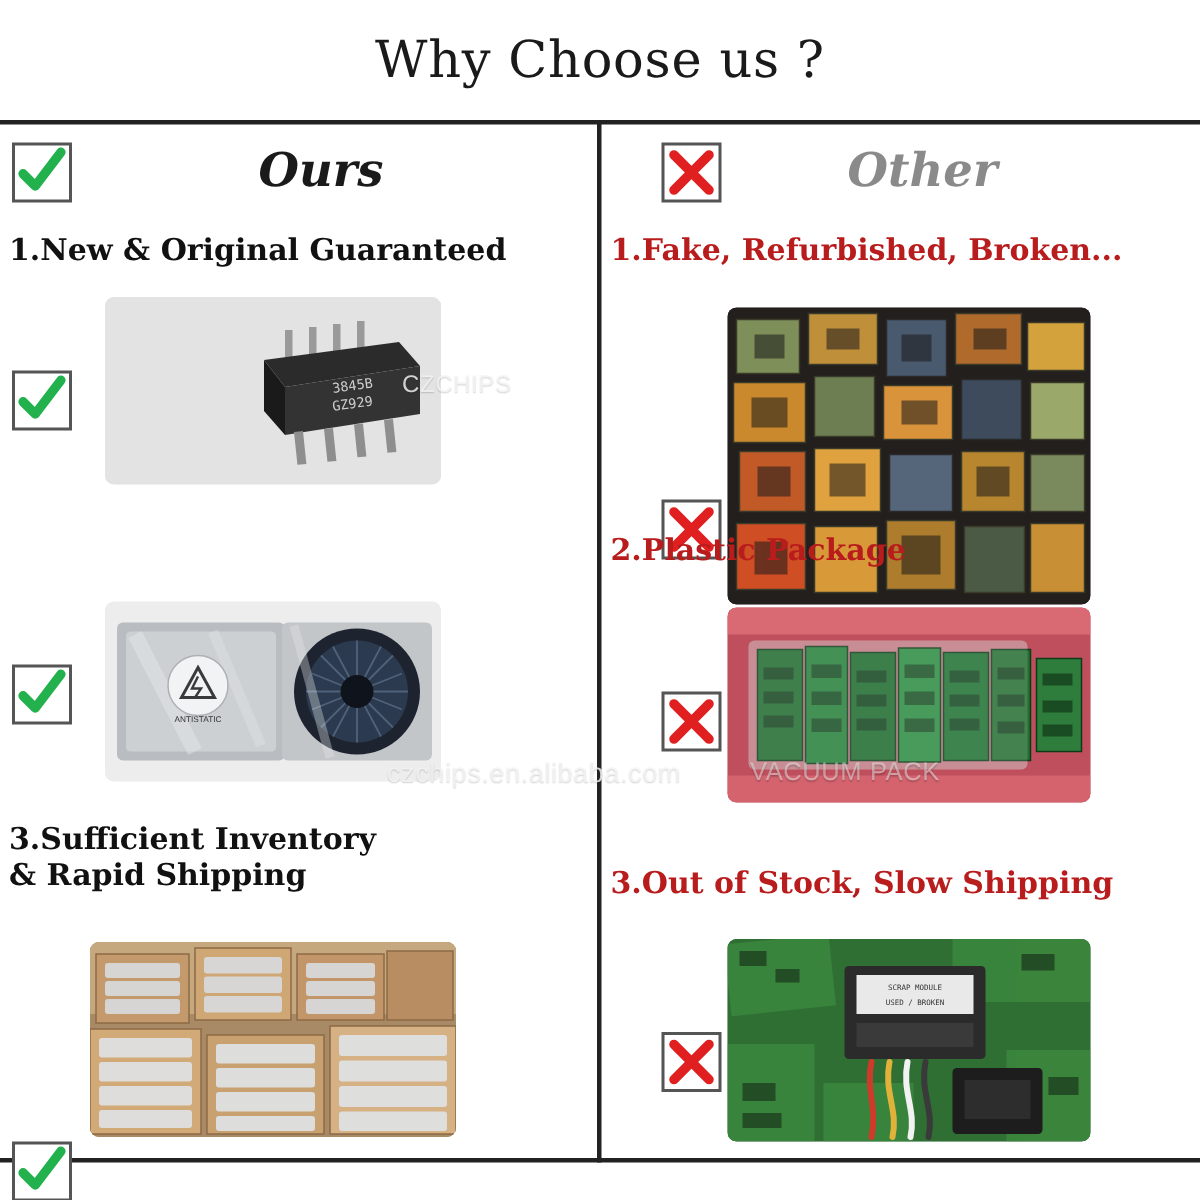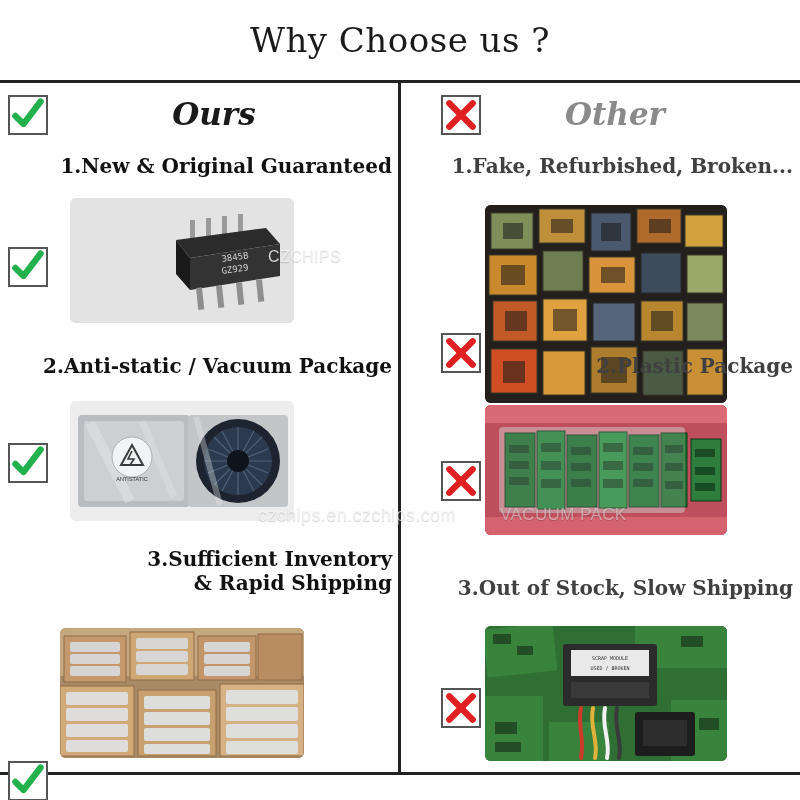--- a/index.html
+++ b/index.html
@@ -87,25 +87,25 @@
   .mark-row-right { left: 40px; }
 
   
   .section { position: absolute; left: 0; width: 398px; }
 
   .sec-label {
     font-family: "DejaVu Serif", serif;
     font-weight: bold;
     font-size: 20px;
     line-height: 1.18;
-    text-align: right;
+    text-align: left;
     padding: 0 6px;
   }
   .col-left .sec-label { color: #111; }
-  .col-right .sec-label { color: #404040; }
+  .col-right .sec-label { color: #b91c1c; }
 
   .photo {
     position: absolute;
     border-radius: 6px;
     overflow: hidden;
   }
 
   
   .wm {
     position: absolute;
@@ -194,23 +194,20 @@
 
         <g fill="#8e8e8e">
           <rect x="126" y="90" width="6" height="22" transform="rotate(-6 126 90)"></rect>
           <rect x="146" y="88" width="6" height="22" transform="rotate(-6 146 88)"></rect>
           <rect x="166" y="85" width="6" height="22" transform="rotate(-6 166 85)"></rect>
           <rect x="186" y="82" width="6" height="22" transform="rotate(-6 186 82)"></rect>
         </g>
       </svg>
     </div>
 
-    <div class="section" style="top:272px;">
-      <div class="sec-label">2.Anti-static / Vacuum Package</div>
-    </div>
     <div class="mark mark-row" style="top:360px;">
       <svg viewBox="0 0 40 40">
           <polyline points="6,21 15,30 34,5" fill="none" stroke="#22b14c" stroke-width="7" stroke-linecap="round" stroke-linejoin="round"></polyline>
         </svg>
     </div>
     <div class="photo ph-pack" style="left:70px; top:318px; width:224px; height:120px;">
       <svg viewBox="0 0 224 120" width="224" height="120">
         <rect width="224" height="120" fill="#ededed"></rect>
 
         <rect x="8" y="14" width="112" height="92" rx="4" fill="#b9bcc0"></rect>
@@ -456,16 +453,16 @@
           <rect x="196" y="10" width="22" height="11"></rect>
           <rect x="214" y="92" width="20" height="12"></rect>
           <rect x="10" y="96" width="22" height="12"></rect>
           <rect x="10" y="116" width="26" height="10"></rect>
         </g>
       </svg>
     </div>
   </div>
 
   <div class="wm wm-1">CZCHIPS</div>
-  <div class="wm wm-2">czchips.en.czchips.com</div>
+  <div class="wm wm-2">czchips.en.alibaba.com</div>
   <div class="wm wm-3">VACUUM PACK</div>
 
 </div>
 
 </body></html>

